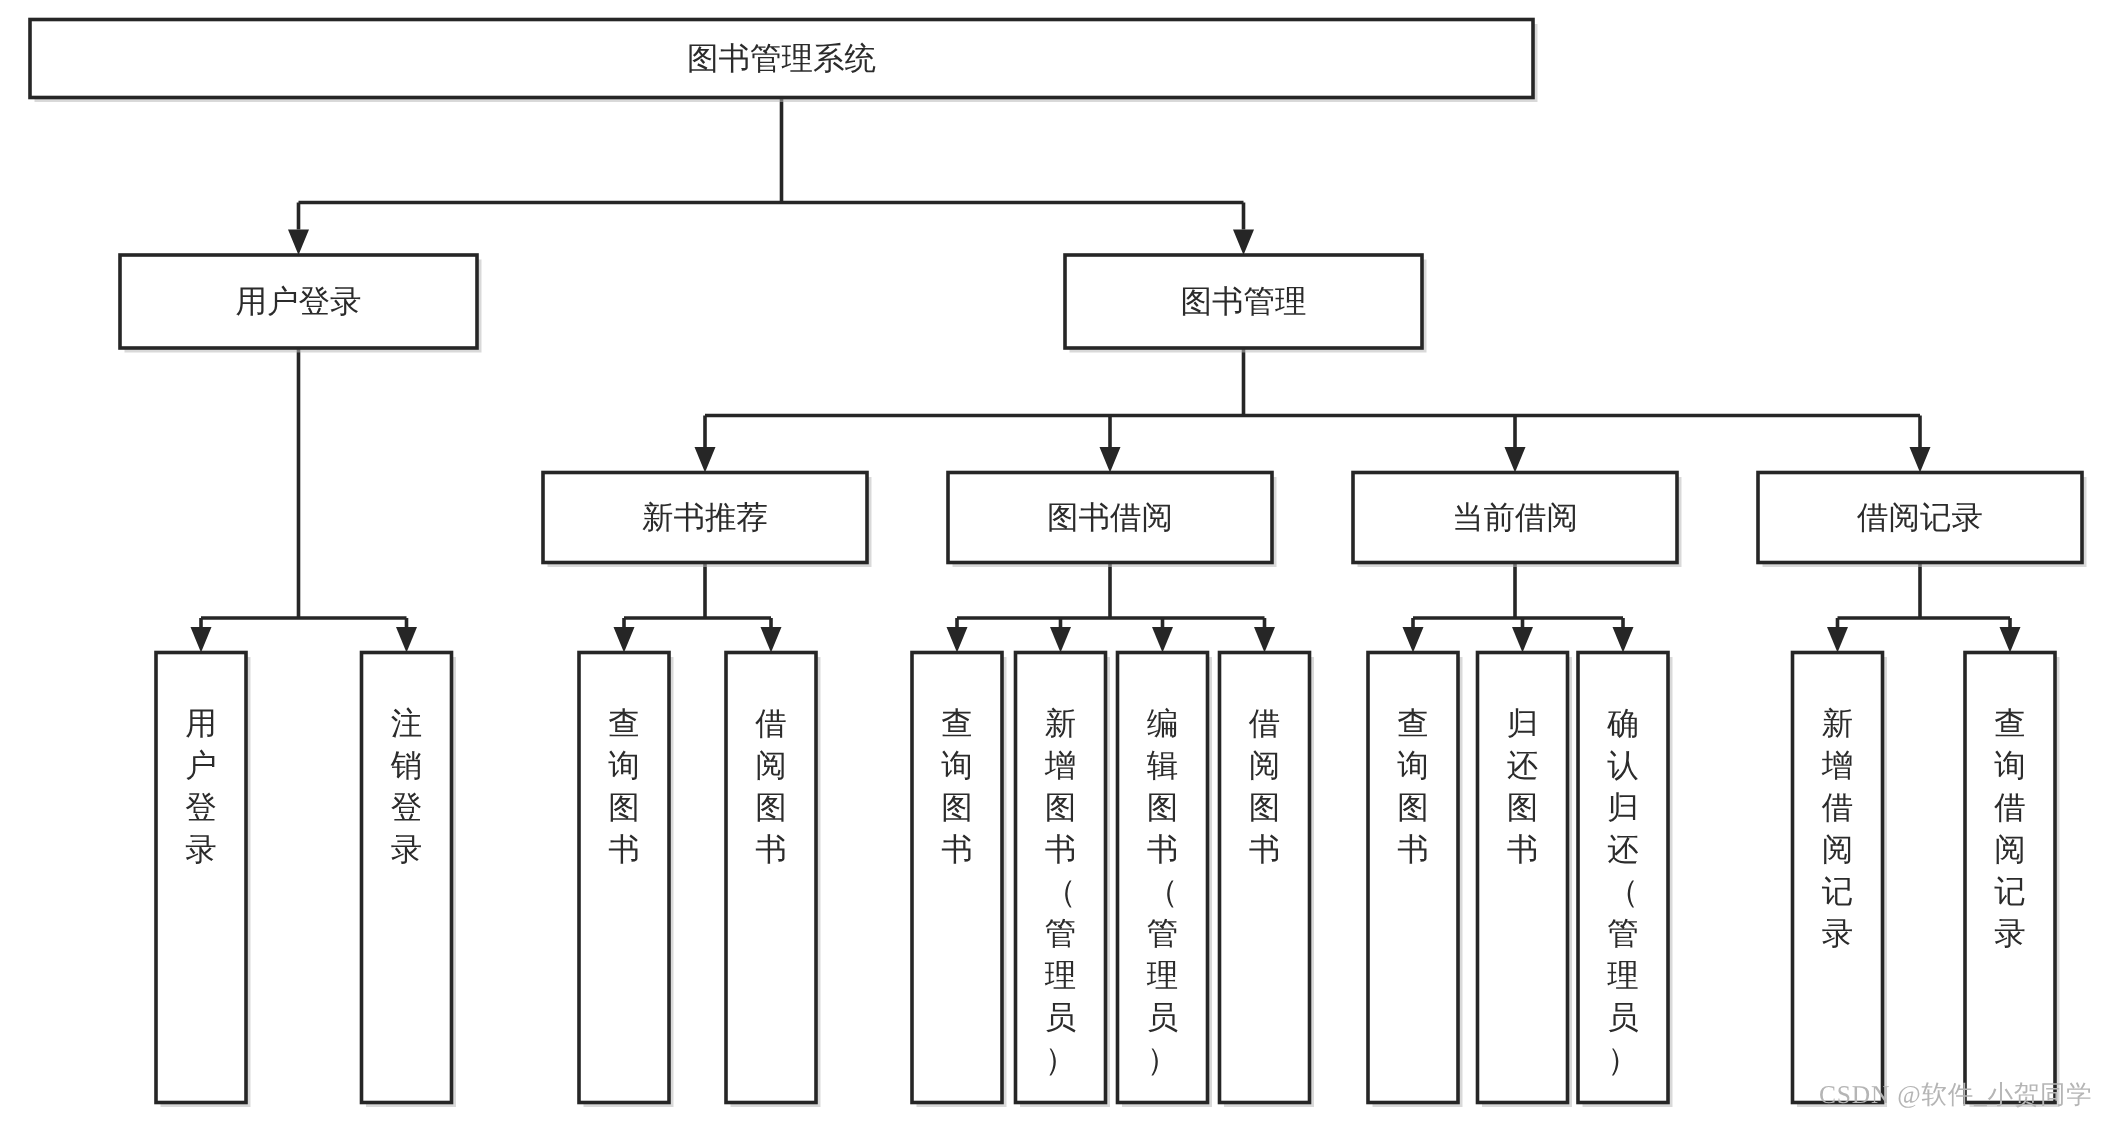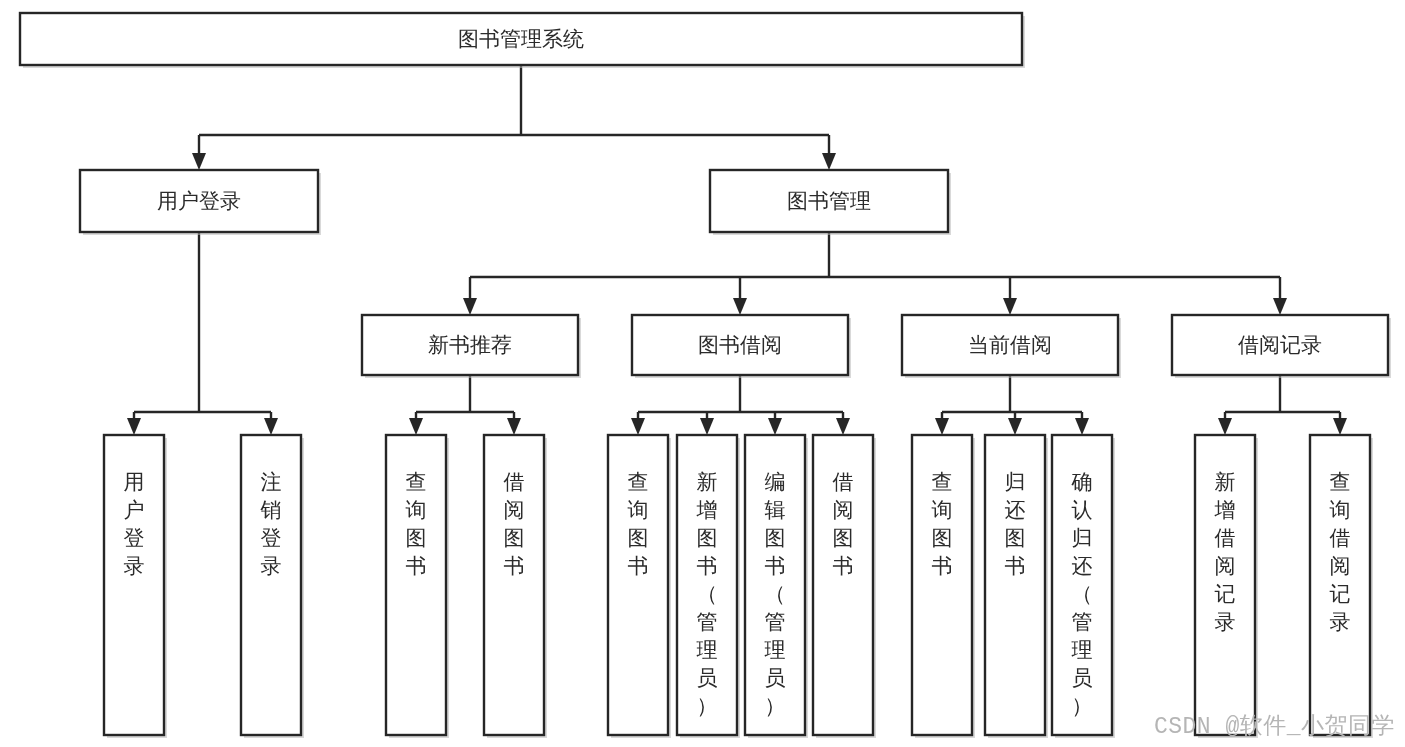--- a/index.html
+++ b/index.html
@@ -55,22 +55,22 @@
     fill: #2b2b2b;
     font-family: "DejaVu Sans", "Liberation Sans", sans-serif;
     font-size: 21px;
     text-anchor: middle;
   }
   .watermark {
     position: absolute;
     right: 10px;
     bottom: 6px;
     color: #b5b5b5;
-    font-size: 23px;
-    font-family: Liberation Mono, monospace;
+    font-size: 17px;
+    font-family: Liberation Serif, serif;
     letter-spacing: 0.5px;
     white-space: nowrap;
     user-select: none;
   }
 </style>
 </head>
 <body>
 
 <div id="diagram-root">
 

